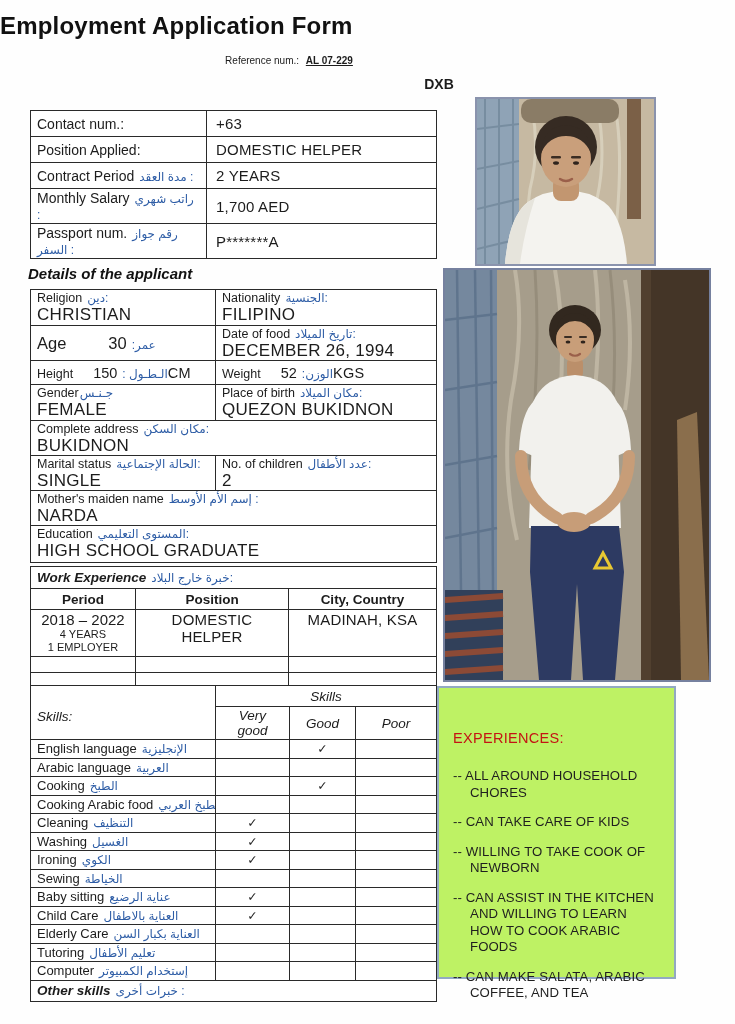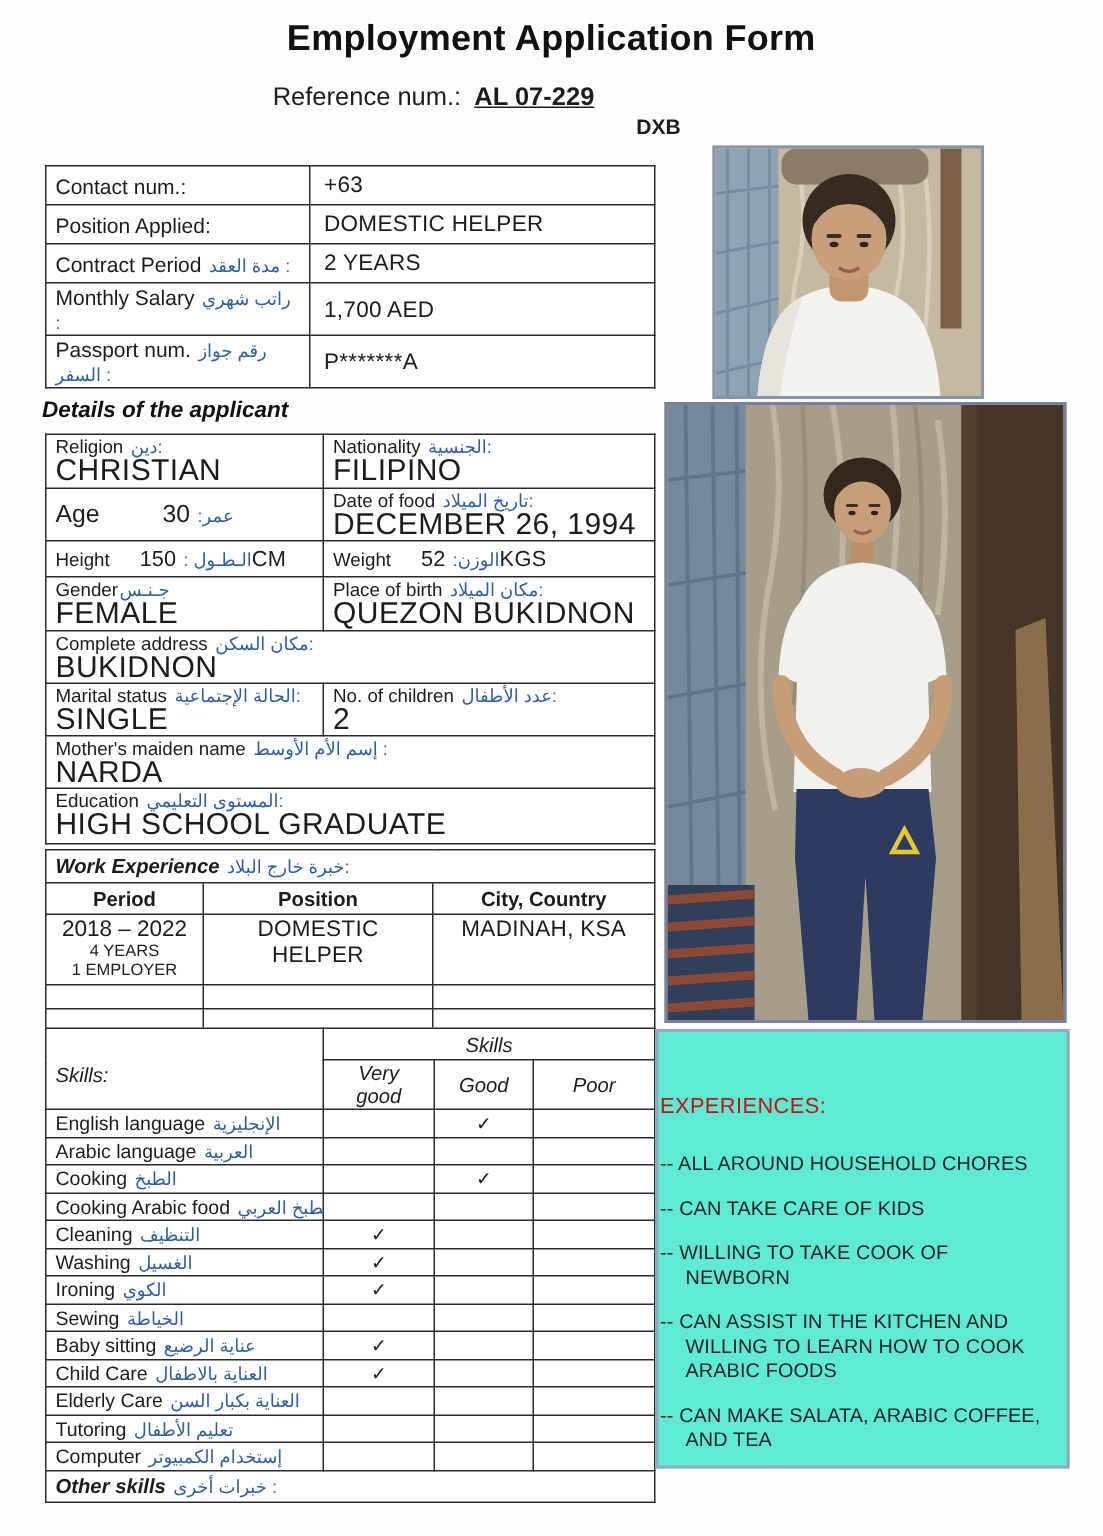--- a/index.html
+++ b/index.html
@@ -1,38 +1,38 @@
 <!DOCTYPE html>
 <html><head>
 <meta charset="utf-8">
 <style>
   html,body{margin:0;padding:0;background:#ffffff;}
   .page{position:relative;width:735px;height:1024px;background:#fefefe;overflow:hidden;
         font-family:"Liberation Sans","DejaVu Sans",sans-serif;color:#1c1c1c;}
-  .title{position:absolute;top:12px;left:0;width:735px;text-align:center;
+  .title{position:absolute;top:12px;left:0;width:735px;
          font-size:24px;font-weight:bold;letter-spacing:.2px;color:#111;}
   .refline{position:absolute;top:55px;left:0;width:616px;text-align:center;
-           font-size:17px;padding-right:38px;box-sizing:border-box;}
+           font-size:10px;padding-right:38px;box-sizing:border-box;}
   .refval{font-weight:600;text-decoration:underline;margin-left:4px;}
   .refoffice{position:absolute;top:76px;left:407px;width:64px;text-align:center;
              font-size:14px;font-weight:600;}
   table{border-collapse:collapse;table-layout:fixed;position:absolute;background:#fff;}
   td{border:1.6px solid #2a2a2a;padding:1px 6px;vertical-align:top;overflow:hidden;}
   .ar{color:#2e5da6;font-size:12px;margin-left:5px;}
   
   .tblA{left:30px;top:110px;width:406px;}
   .tblA td{height:23px;vertical-align:middle;}
   .tblA .lbl{font-size:14px;}
   .tblA .val{font-size:15px;padding-left:9px;letter-spacing:.2px;}
   
   .details-h{position:absolute;left:28px;top:265px;font-size:15px;font-weight:bold;font-style:italic;color:#111;}
   
   .tblB{left:30px;top:289px;width:406px;}
   .flabel{font-size:12.5px;line-height:15px;}
-  .fvalue{font-size:20px;line-height:17px;letter-spacing:.3px;}
+  .fvalue{font-size:17px;line-height:17px;letter-spacing:.3px;}
   .big{font-size:16.5px;}
   .inlineval{margin-left:42px;font-size:16.5px;}
   .inlineval2{margin-left:20px;font-size:14.5px;letter-spacing:.3px;}
   
   .tblC{left:30px;top:566px;width:406px;}
   .wx-caption td{font-size:13.5px;height:19px;vertical-align:middle;}
   .bi{font-weight:bold;font-style:italic;}
   .wx-head td{font-size:13.5px;font-weight:bold;text-align:center;height:18px;vertical-align:middle;}
   .wx-data td{height:44px;text-align:center;}
   .wx-p1{font-size:15px;line-height:17px;}
@@ -47,22 +47,22 @@
   .sk-cols td{font-size:13.5px;text-align:center;height:17px;vertical-align:middle;font-style:italic;}
   .sk-row td{height:15.5px;vertical-align:middle;}
   .sk-label{font-size:13px;white-space:nowrap;}
   .chk{text-align:center;font-size:12.5px;color:#1f1f1f;}
   .sk-other{font-size:13.5px;height:18px;vertical-align:middle;}
   
   .photo1{position:absolute;left:475px;top:97px;width:177px;height:165px;border:2px solid #8a93ad;background:#c6b9a2;}
   .photo2{position:absolute;left:443px;top:268px;width:264px;height:410px;border:2px solid #76819f;background:#a69d8b;}
   .photo1 svg,.photo2 svg{display:block;width:100%;height:100%;}
   
-  .exp-box{position:absolute;left:437px;top:686px;width:276px;height:293px;box-sizing:border-box;
-           border:2px solid #92a9c2;background:#5eead4;padding:42px 12px 0 1px;}
+  .exp-box{position:absolute;left:437px;top:686px;width:239px;height:293px;box-sizing:border-box;
+           border:2px solid #92a9c2;background:#bef264;padding:42px 12px 0 14px;}
   .exp-heading{color:#c41414;font-size:14.5px;letter-spacing:.3px;margin-bottom:22px;}
   .exp-item{font-size:13.2px;line-height:16.5px;color:#1f1f1f;margin-bottom:13px;
             padding-left:17px;text-indent:-17px;letter-spacing:.1px;}
 </style>
 </head>
 <body>
 
 <div class="page">
 
   <div class="title">Employment Application Form</div>

